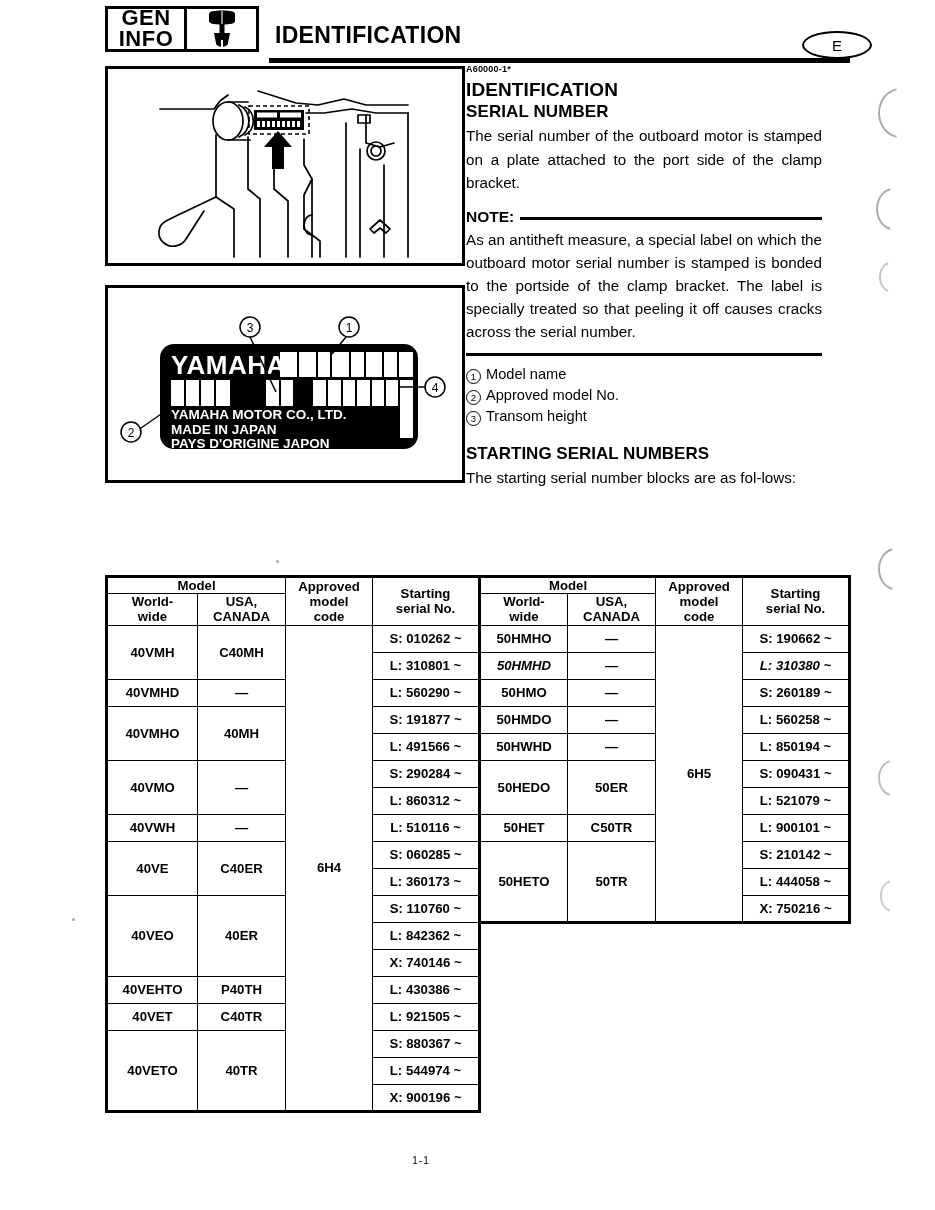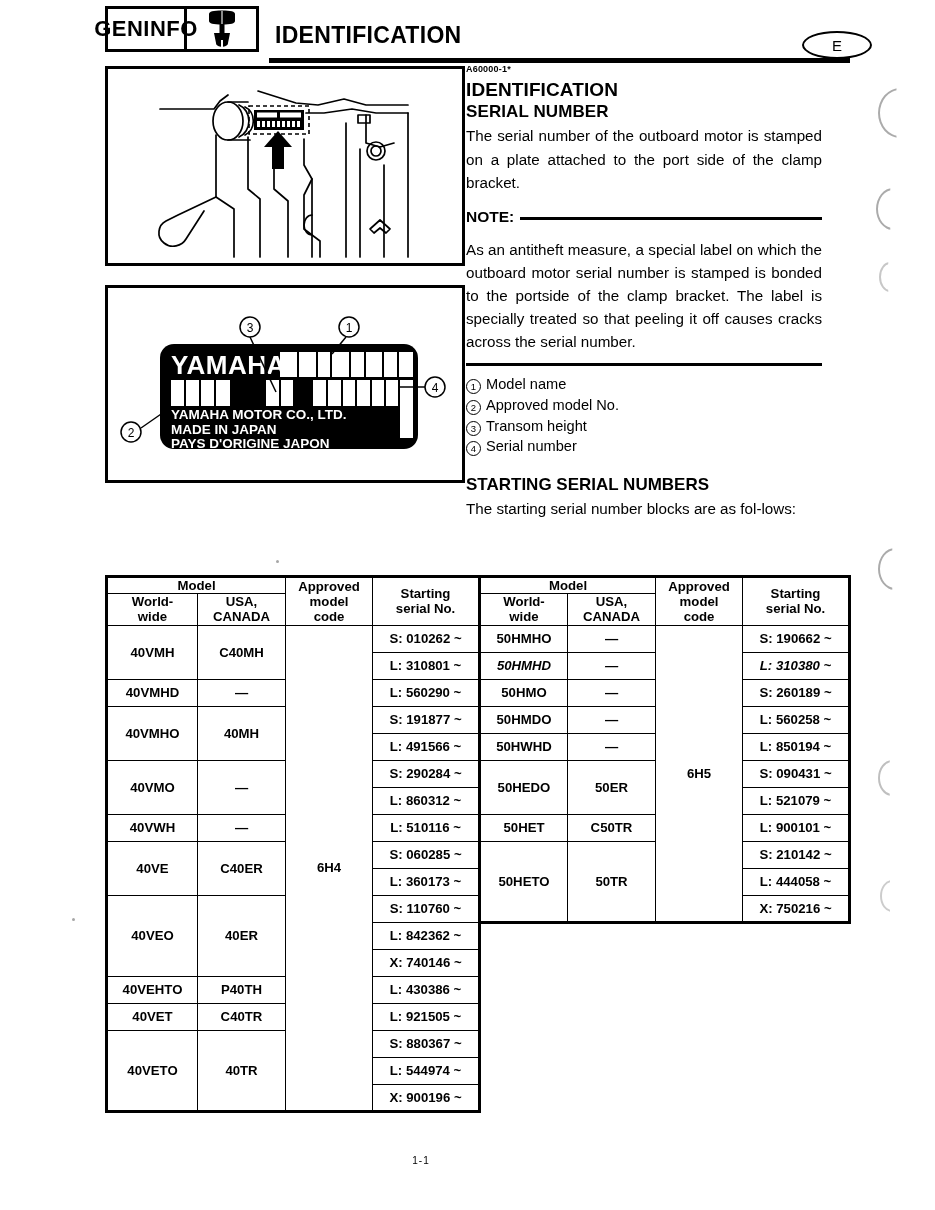--- a/index.html
+++ b/index.html
@@ -9,21 +9,21 @@
     color:#000;
     -webkit-font-smoothing:none;
   }
   .page{position:absolute;inset:0;}
 
   
   .header{position:absolute;left:105px;top:6px;width:745px;height:52px;}
   .gen-info-box{
     position:absolute;left:0;top:0;width:82px;height:46px;
     border:3px solid #000;box-sizing:border-box;
-    display:flex;flex-direction:row;align-items:center;justify-content:center;
+    display:flex;flex-direction:column;align-items:center;justify-content:center;
     line-height:0.95;
   }
   .gen-info-box span{
     font-weight:bold;font-size:22px;letter-spacing:0.5px;display:block;text-align:center;
   }
   .motor-box{
     position:absolute;left:82px;top:0;width:72px;height:46px;
     border:3px solid #000;border-left:0;box-sizing:border-box;
     display:flex;align-items:center;justify-content:center;
   }
@@ -48,21 +48,21 @@
 
   
   .rcol{position:absolute;left:466px;top:64px;width:356px;}
   .doc-code{font-size:9px;font-weight:bold;letter-spacing:0.2px;margin-bottom:4px;}
   .h1{font-size:19px;font-weight:bold;letter-spacing:0.1px;line-height:1.22;}
   .h2{font-size:17px;font-weight:bold;letter-spacing:0.1px;line-height:1.25;margin-bottom:2px;}
   .body-text{
     font-size:15.2px;line-height:1.52;text-align:justify;
   }
   .note-label{font-size:15.5px;font-weight:bold;display:inline-block;vertical-align:middle;}
-  .note-row{display:flex;align-items:center;gap:6px;margin-top:14px;margin-bottom:12px;text-align:center;}
+  .note-row{display:flex;align-items:center;gap:6px;margin-top:14px;margin-bottom:2px;text-align:center;}
   .note-rule{flex:1;height:3px;background:#000;margin-top:3px;}
   .hr-thin{height:3px;background:#000;margin:10px 0 8px 0;}
   .legend{font-size:14.6px;line-height:1.42;}
   .legend div{white-space:nowrap;}
   .circ{
     display:inline-block;width:13px;height:13px;border:1.3px solid #000;border-radius:50%;
     font-size:9.5px;line-height:13px;text-align:center;margin-right:5px;
     position:relative;top:1px;font-weight:normal;
   }
   .h2-start{font-size:17px;font-weight:bold;margin-top:18px;margin-bottom:2px;}
@@ -262,23 +262,20 @@
     <div class="legend">
       <div>
         <span class="circ">1</span><span>Model name</span>
       </div>
       <div>
         <span class="circ">2</span><span>Approved model No.</span>
       </div>
       <div>
         <span class="circ">3</span><span>Transom height</span>
       </div>
-      <div>
-        <span class="circ">4</span><span>Serial number</span>
-      </div>
     </div>
 
     <div class="h2-start">STARTING SERIAL NUMBERS</div>
     <div class="body-text">The starting serial number blocks are as fol-lows:</div>
   </div>
 
   <table class="tbl" id="tbl-left">
       <colgroup>
         <col style="width: 91px;">
         <col style="width: 88px;">

